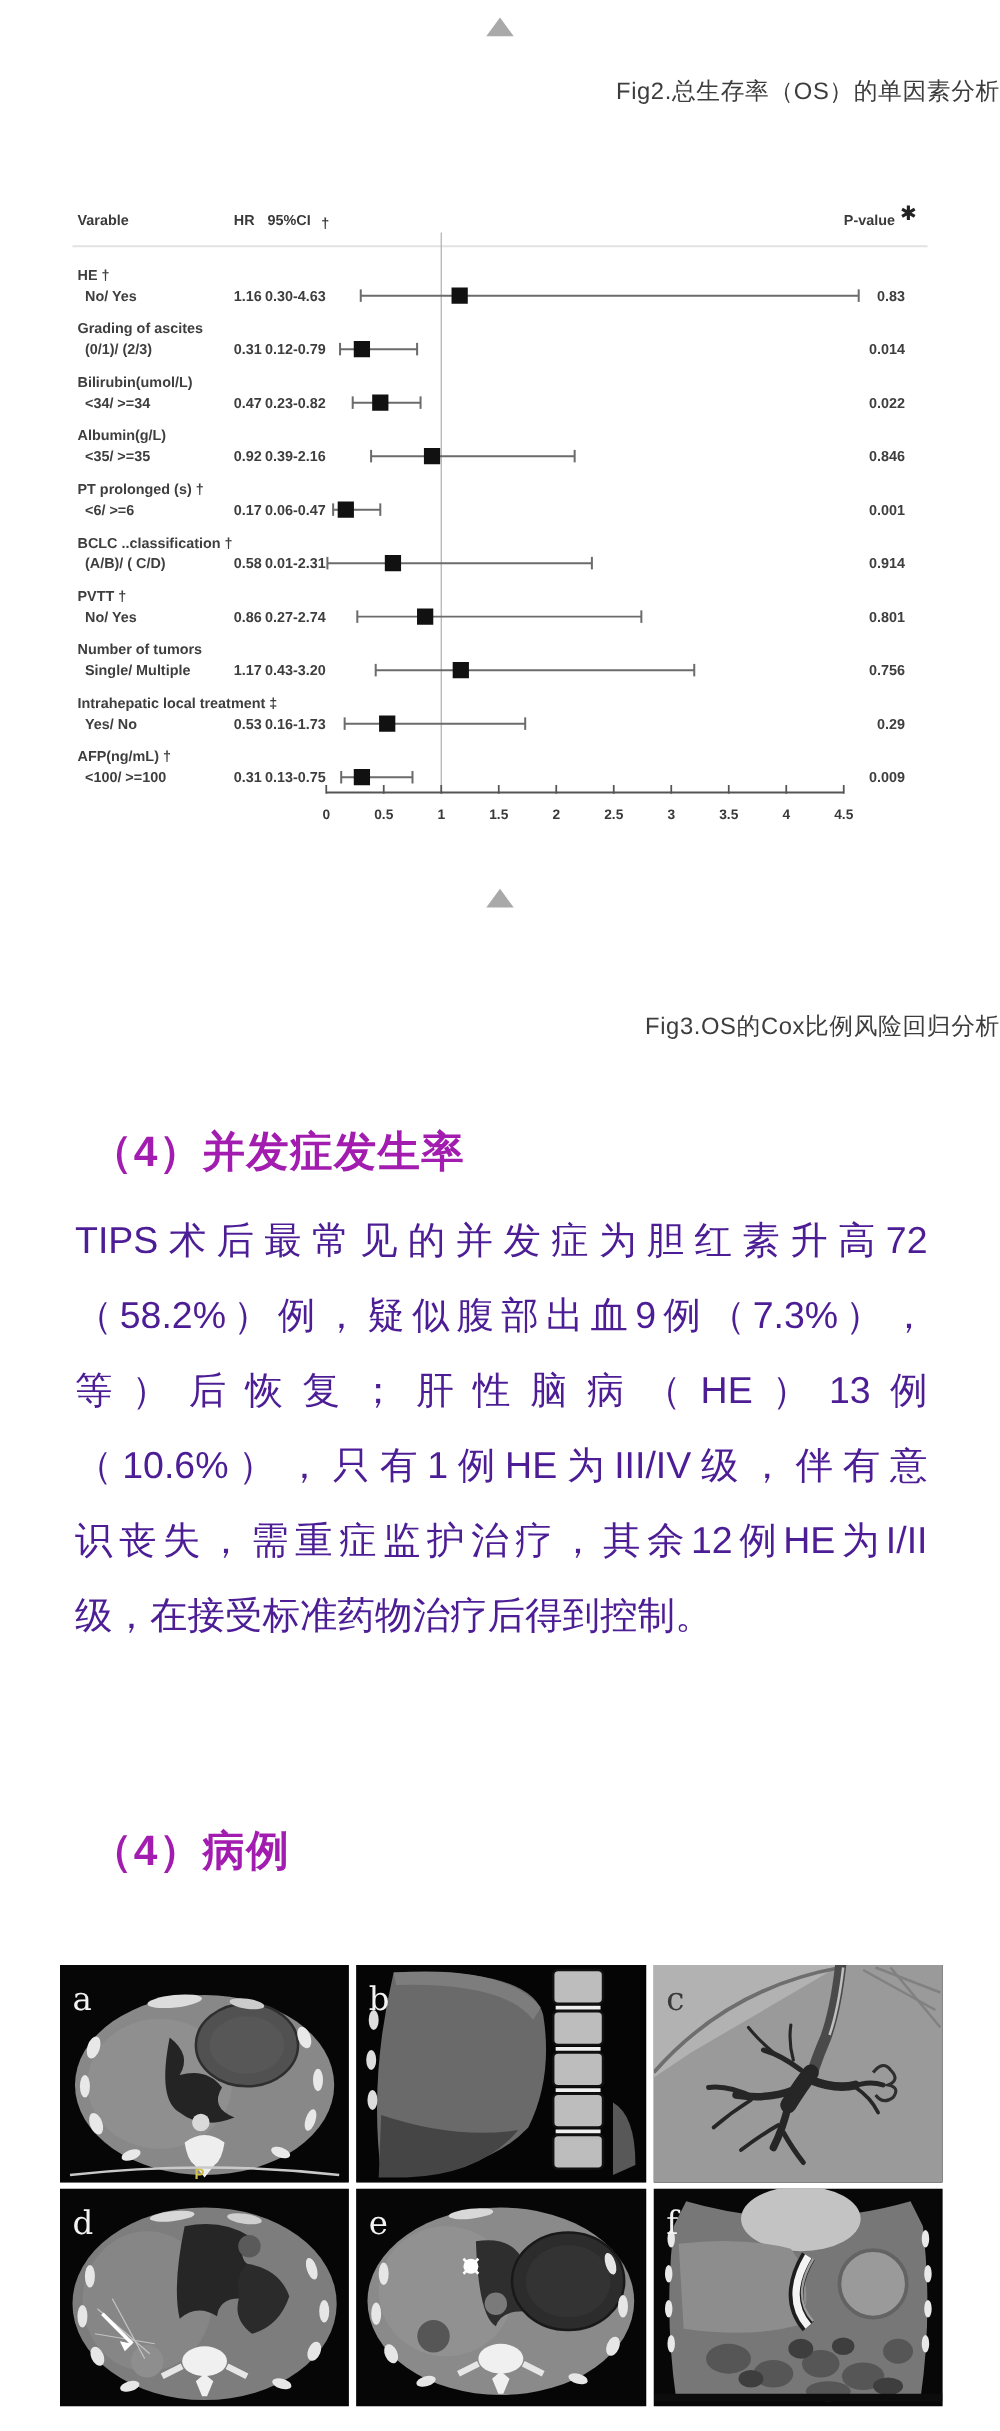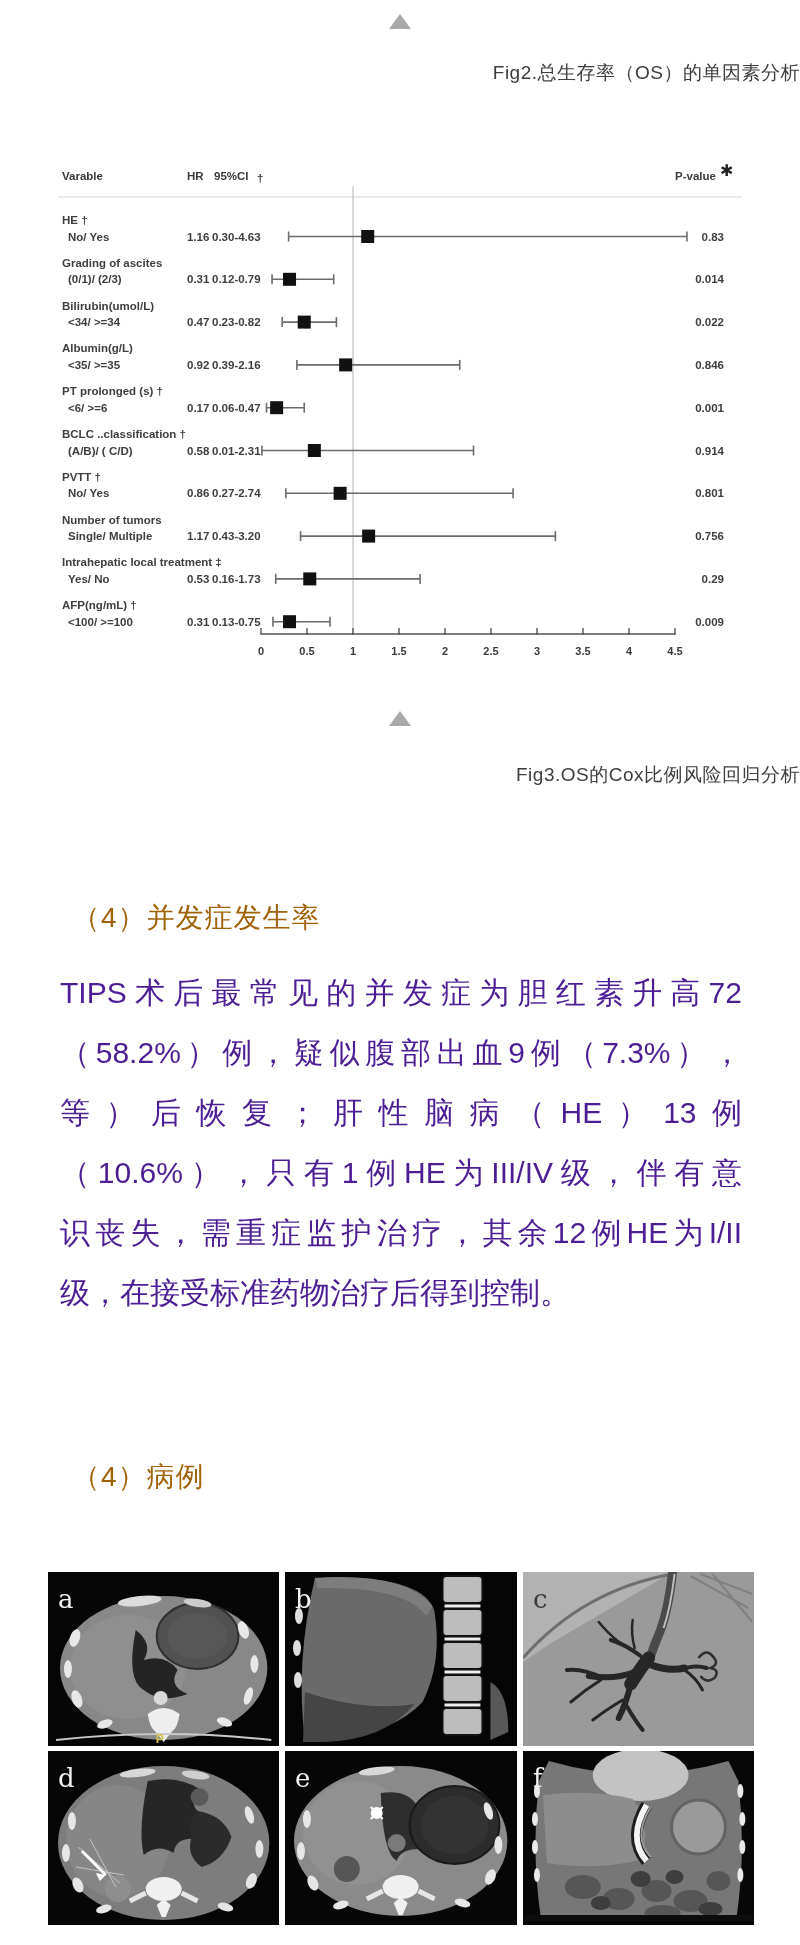--- a/index.html
+++ b/index.html
@@ -8,30 +8,30 @@
 
   .tri{position:absolute;left:389px;width:0;height:0;
        border-left:11px solid transparent;border-right:11px solid transparent;
        border-bottom:15px solid #a9a9a9;}
   #tri1{top:14px}
   #tri2{top:711px}
 
   .fig-caption{position:absolute;left:0;width:800px;text-align:right;
        font-size:19px;font-weight:500;color:#3d3d3d;letter-spacing:0.5px;}
   #cap2{top:60px}
-  #cap3{top:762px}
+  #cap3{top:808px}
 
   #forest{position:absolute;top:140px;left:0;width:694px;height:545px;}
   #forest svg{display:block}
   .f-txt{fill:#3e3e3e;font:600 11.5px "Liberation Sans","DejaVu Sans",sans-serif;}
   .f-hdr{fill:#3a3a3a;font:700 11.5px "Liberation Sans","DejaVu Sans",sans-serif;}
   .f-tick{fill:#3a3a3a;font:700 11px "Liberation Sans","DejaVu Sans",sans-serif;}
 
-  .gold-heading{position:absolute;left:72px;margin:0;font-size:28px;font-weight:400;
-       color:#a16207;letter-spacing:1px;}
+  .gold-heading{position:absolute;left:72px;margin:0;font-size:34px;font-weight:700;
+       color:#a21caf;letter-spacing:1px;}
   #h4{top:899px}
   #h5{top:1458px}
 
   #para{position:absolute;top:963px;left:60px;width:682px;color:#4c1d95;
        font-size:30px;font-weight:400;}
   .jline{height:60px;line-height:60px;text-align:justify;text-align-last:justify;
        text-justify:inter-character;white-space:normal;}
   .jline.last{text-align-last:left;}
 
   #grid{position:absolute;top:1572px;left:48px;width:706px;

